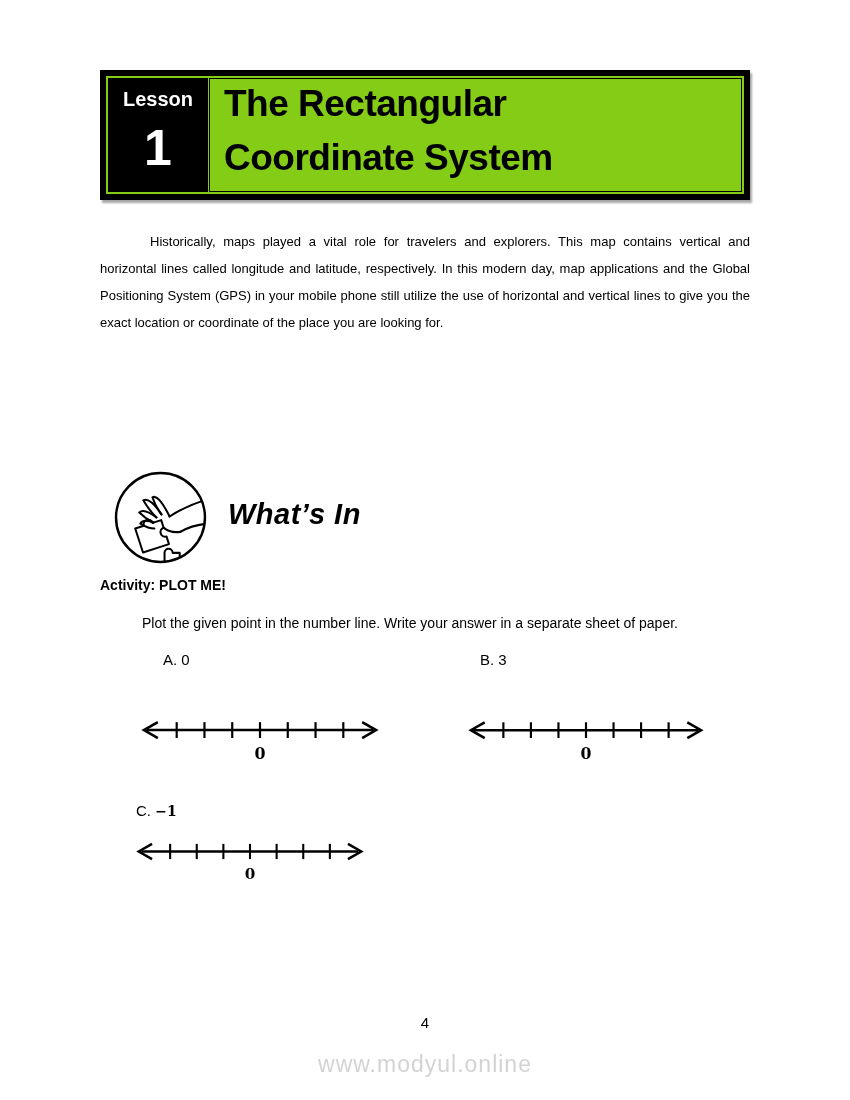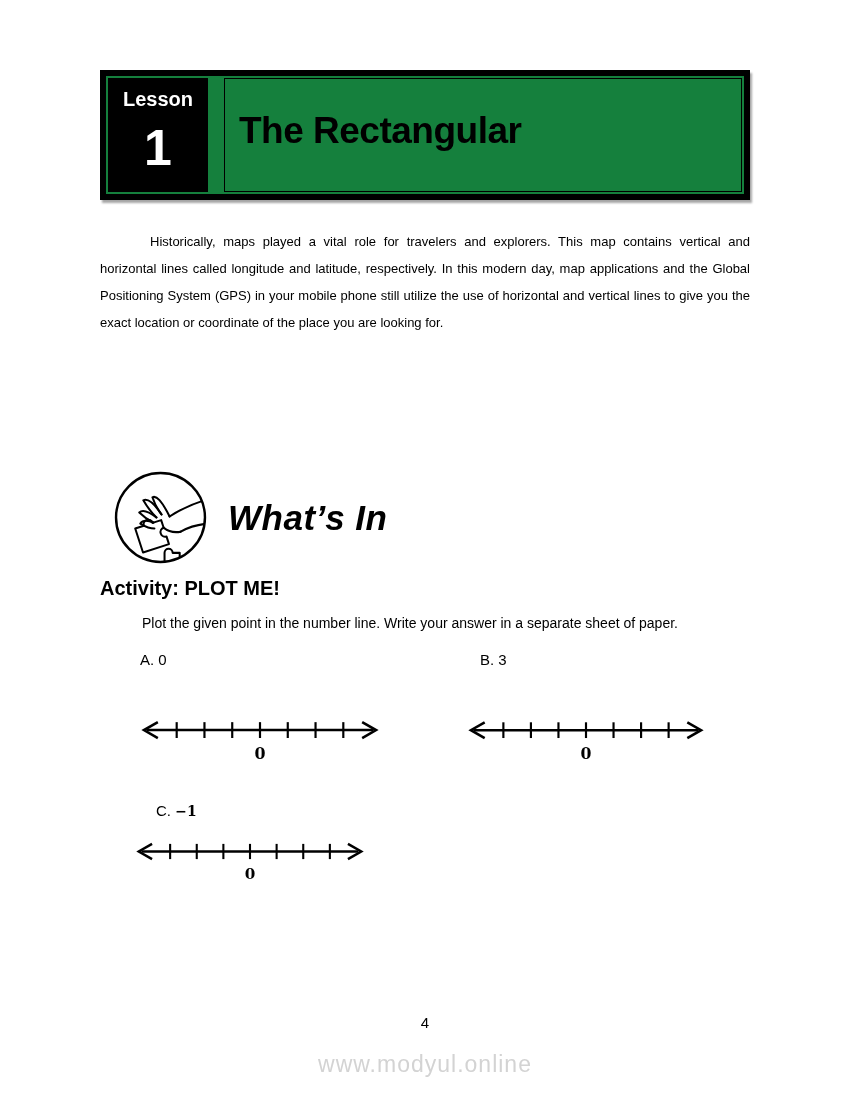--- a/index.html
+++ b/index.html
@@ -10,23 +10,23 @@
     font-family:"Liberation Sans",sans-serif;
     color:#000;
     overflow:hidden;
   }
 
   
   .lesson-banner{
     position:absolute;left:100px;top:70px;width:650px;height:130px;
     box-sizing:border-box;
     border:6px solid #000;
-    background:#15803d;
+    background:#84cc16;
     padding:2px;
-    display:flex;gap:16px;
+    display:flex;gap:1px;
     box-shadow:2px 3px 2px rgba(0,0,0,0.35);
   }
   .lesson-cell{
     box-sizing:border-box;
     width:100px;flex:0 0 100px;
     background:#000;color:#fff;
     border:1px solid #000;
     display:flex;flex-direction:column;align-items:center;
   }
   .lesson-word{font-size:20px;font-weight:bold;margin-top:10px;line-height:1;}
@@ -49,37 +49,37 @@
   .intro p{
     margin:0 0 9px 0;
     font-size:13px;line-height:27px;
     text-align:justify;text-indent:50px;
   }
 
   
   .whatsin-icon{position:absolute;left:112px;top:469px;width:97px;height:97px;}
   .whatsin-heading{
     position:absolute;left:228px;top:498px;
-    font-size:35px;font-weight:bold;font-style:italic;
+    font-size:29px;font-weight:bold;font-style:italic;
     letter-spacing:0.5px;
   }
 
   
   .activity-title{
     position:absolute;left:100px;top:577px;
-    font-size:20px;font-weight:bold;
+    font-size:14px;font-weight:bold;
   }
   .activity-instruction{
     position:absolute;left:142px;top:615px;
     font-size:14px;
   }
   .point-label{position:absolute;font-size:15px;}
-  .pl-a{left:140px;top:651px;}
+  .pl-a{left:163px;top:651px;}
   .pl-b{left:480px;top:651px;}
-  .pl-c{left:156px;top:802px;}
+  .pl-c{left:136px;top:802px;}
   .math-bold{
     font-family:"DejaVu Serif",serif;
     font-weight:bold;font-size:14px;
   }
   .numline{position:absolute;}
   .nl-a{left:139px;top:716px;}
   .nl-b{left:466px;top:716px;}
   .nl-c{left:134px;top:837px;}
   .numline svg text{
     font-family:"DejaVu Serif",serif;
@@ -103,20 +103,21 @@
 
 <div class="page">
 
   <div class="lesson-banner">
     <div class="lesson-cell">
       <div class="lesson-word">Lesson</div>
       <div class="lesson-num">1</div>
     </div>
     <div class="title-cell">
       <div class="title-line">The Rectangular</div>
+      <div class="title-line">Coordinate System</div>
     </div>
   </div>
 
   <div class="intro">
     <p>Historically, maps played a vital role for travelers and explorers. This map contains vertical and horizontal lines called longitude and latitude, respectively. In this modern day, map applications and the Global Positioning System (GPS) in your mobile phone still utilize the use of horizontal and vertical lines to give you the exact location or coordinate of the place you are looking for.</p>
   </div>
 
   <div class="whatsin-icon">
     <svg viewBox="0 0 96 96" width="97" height="97">
       <defs>

